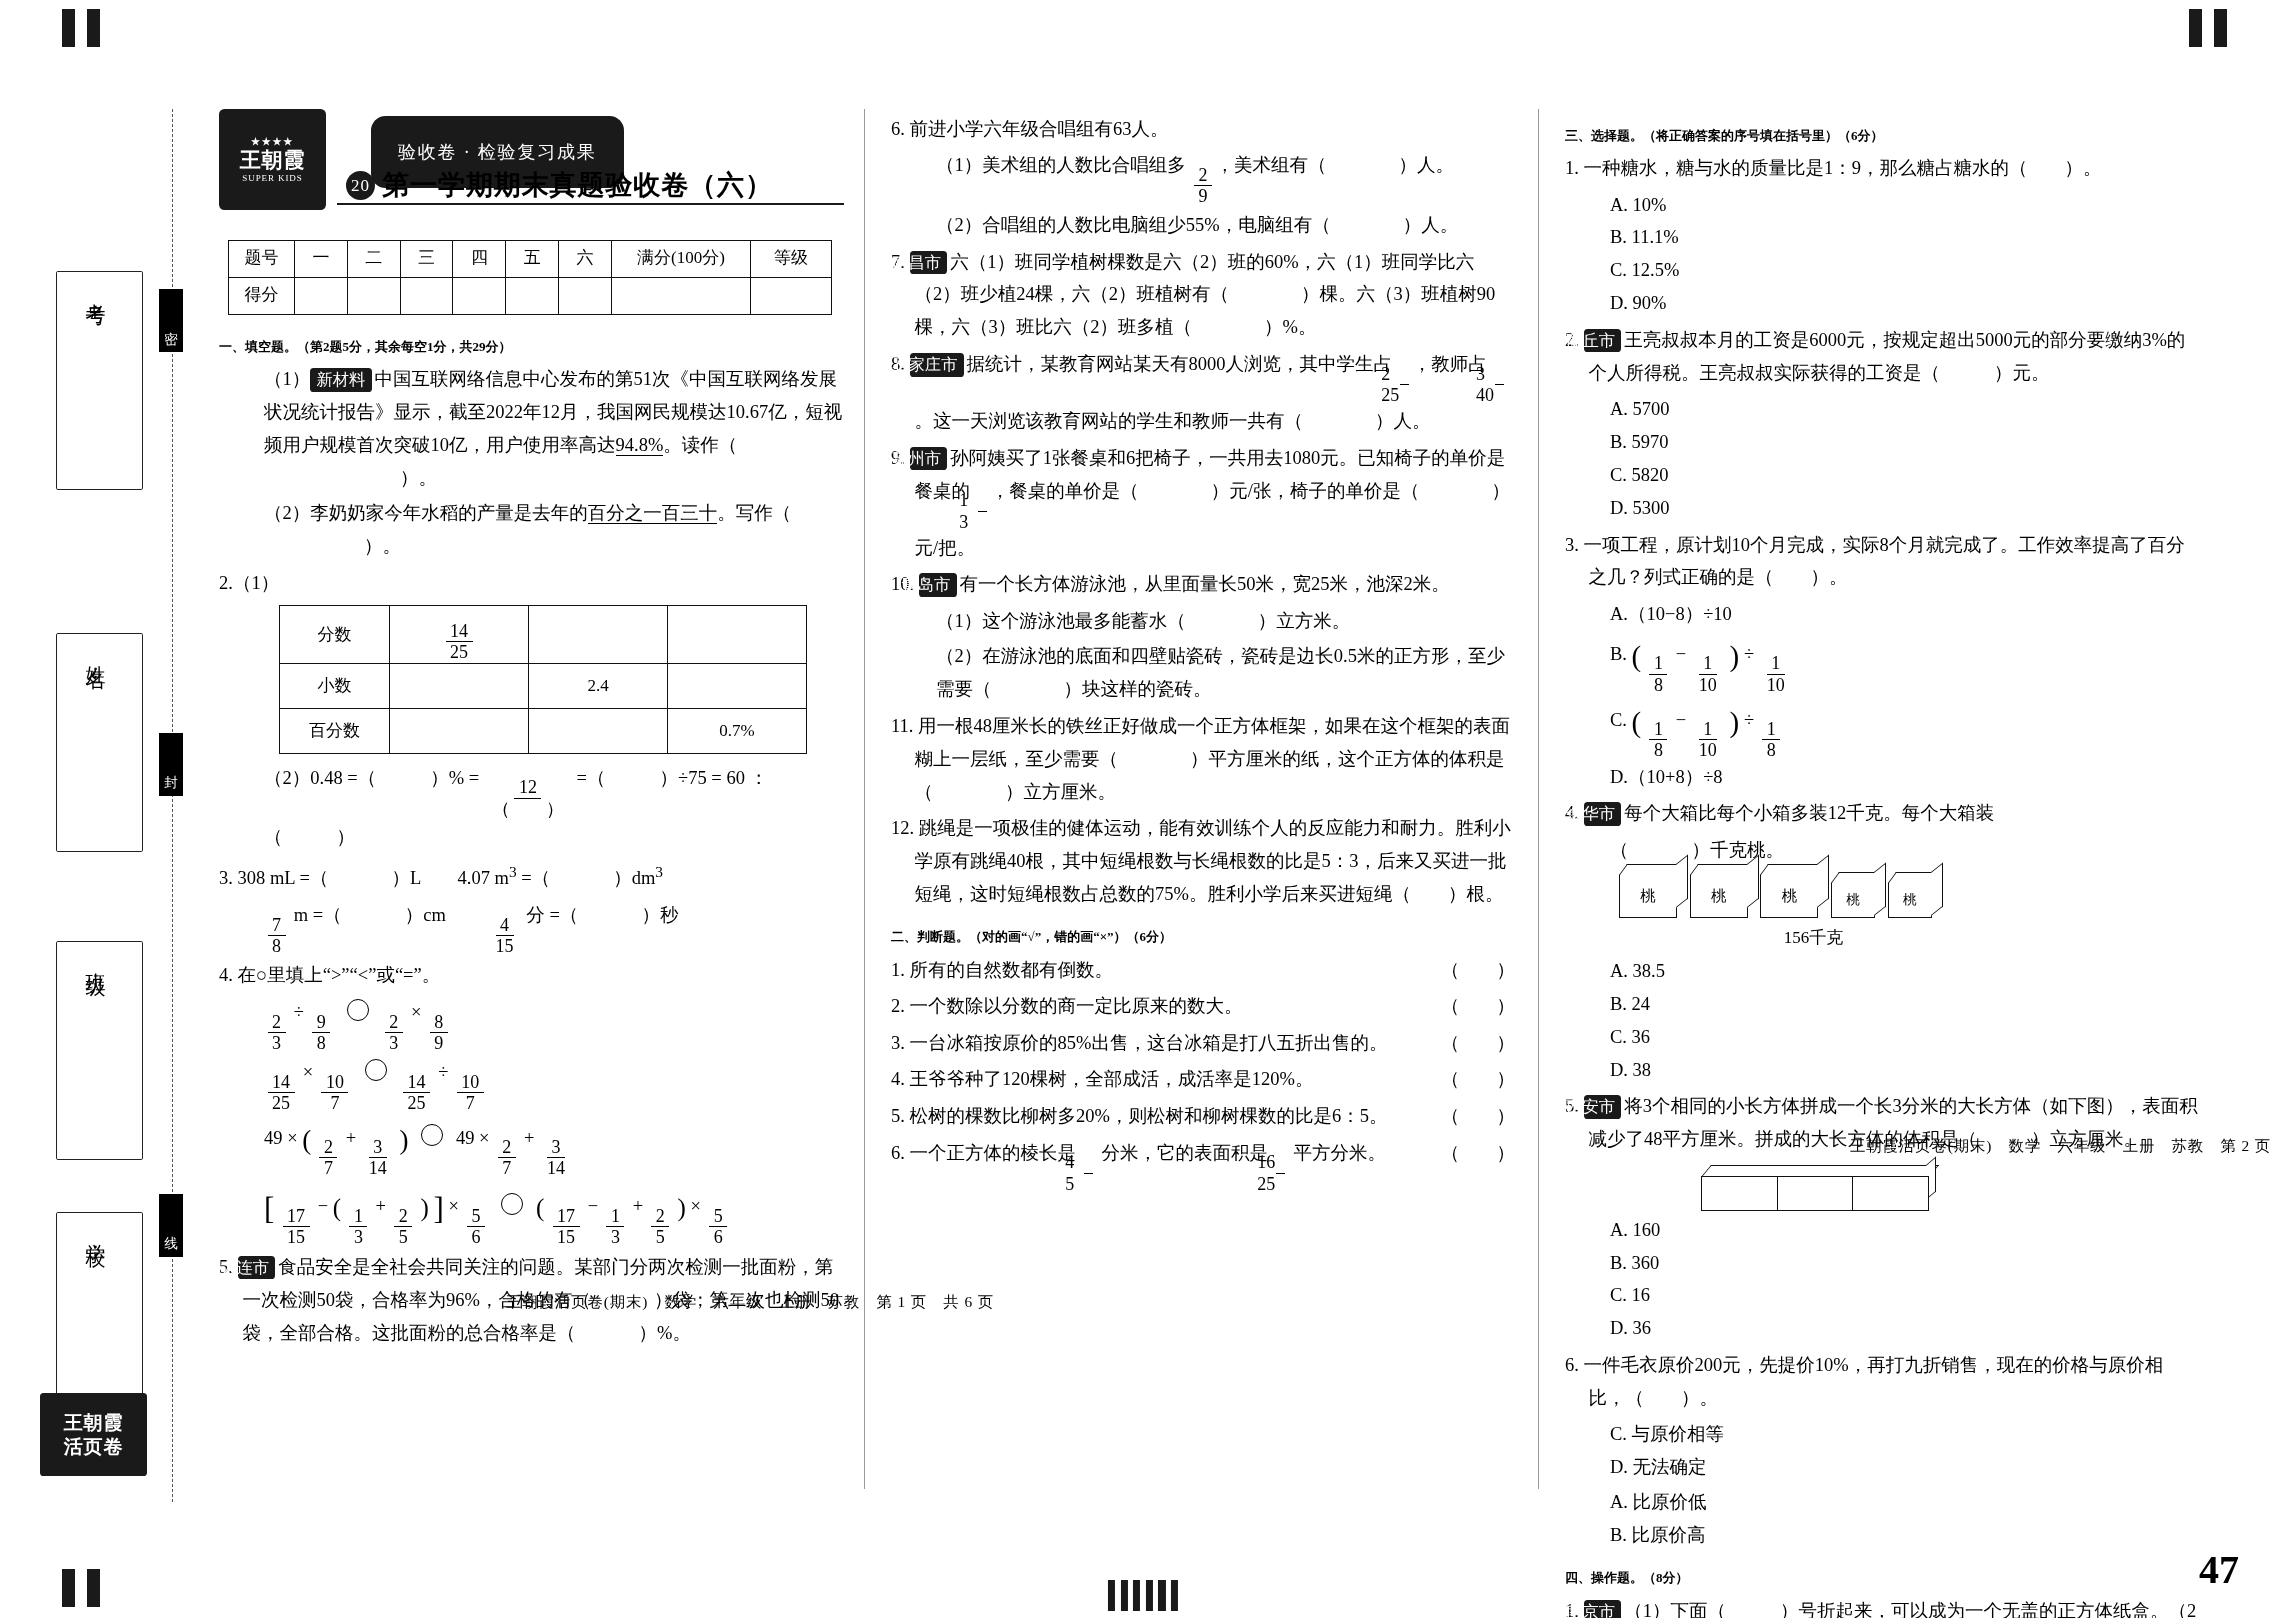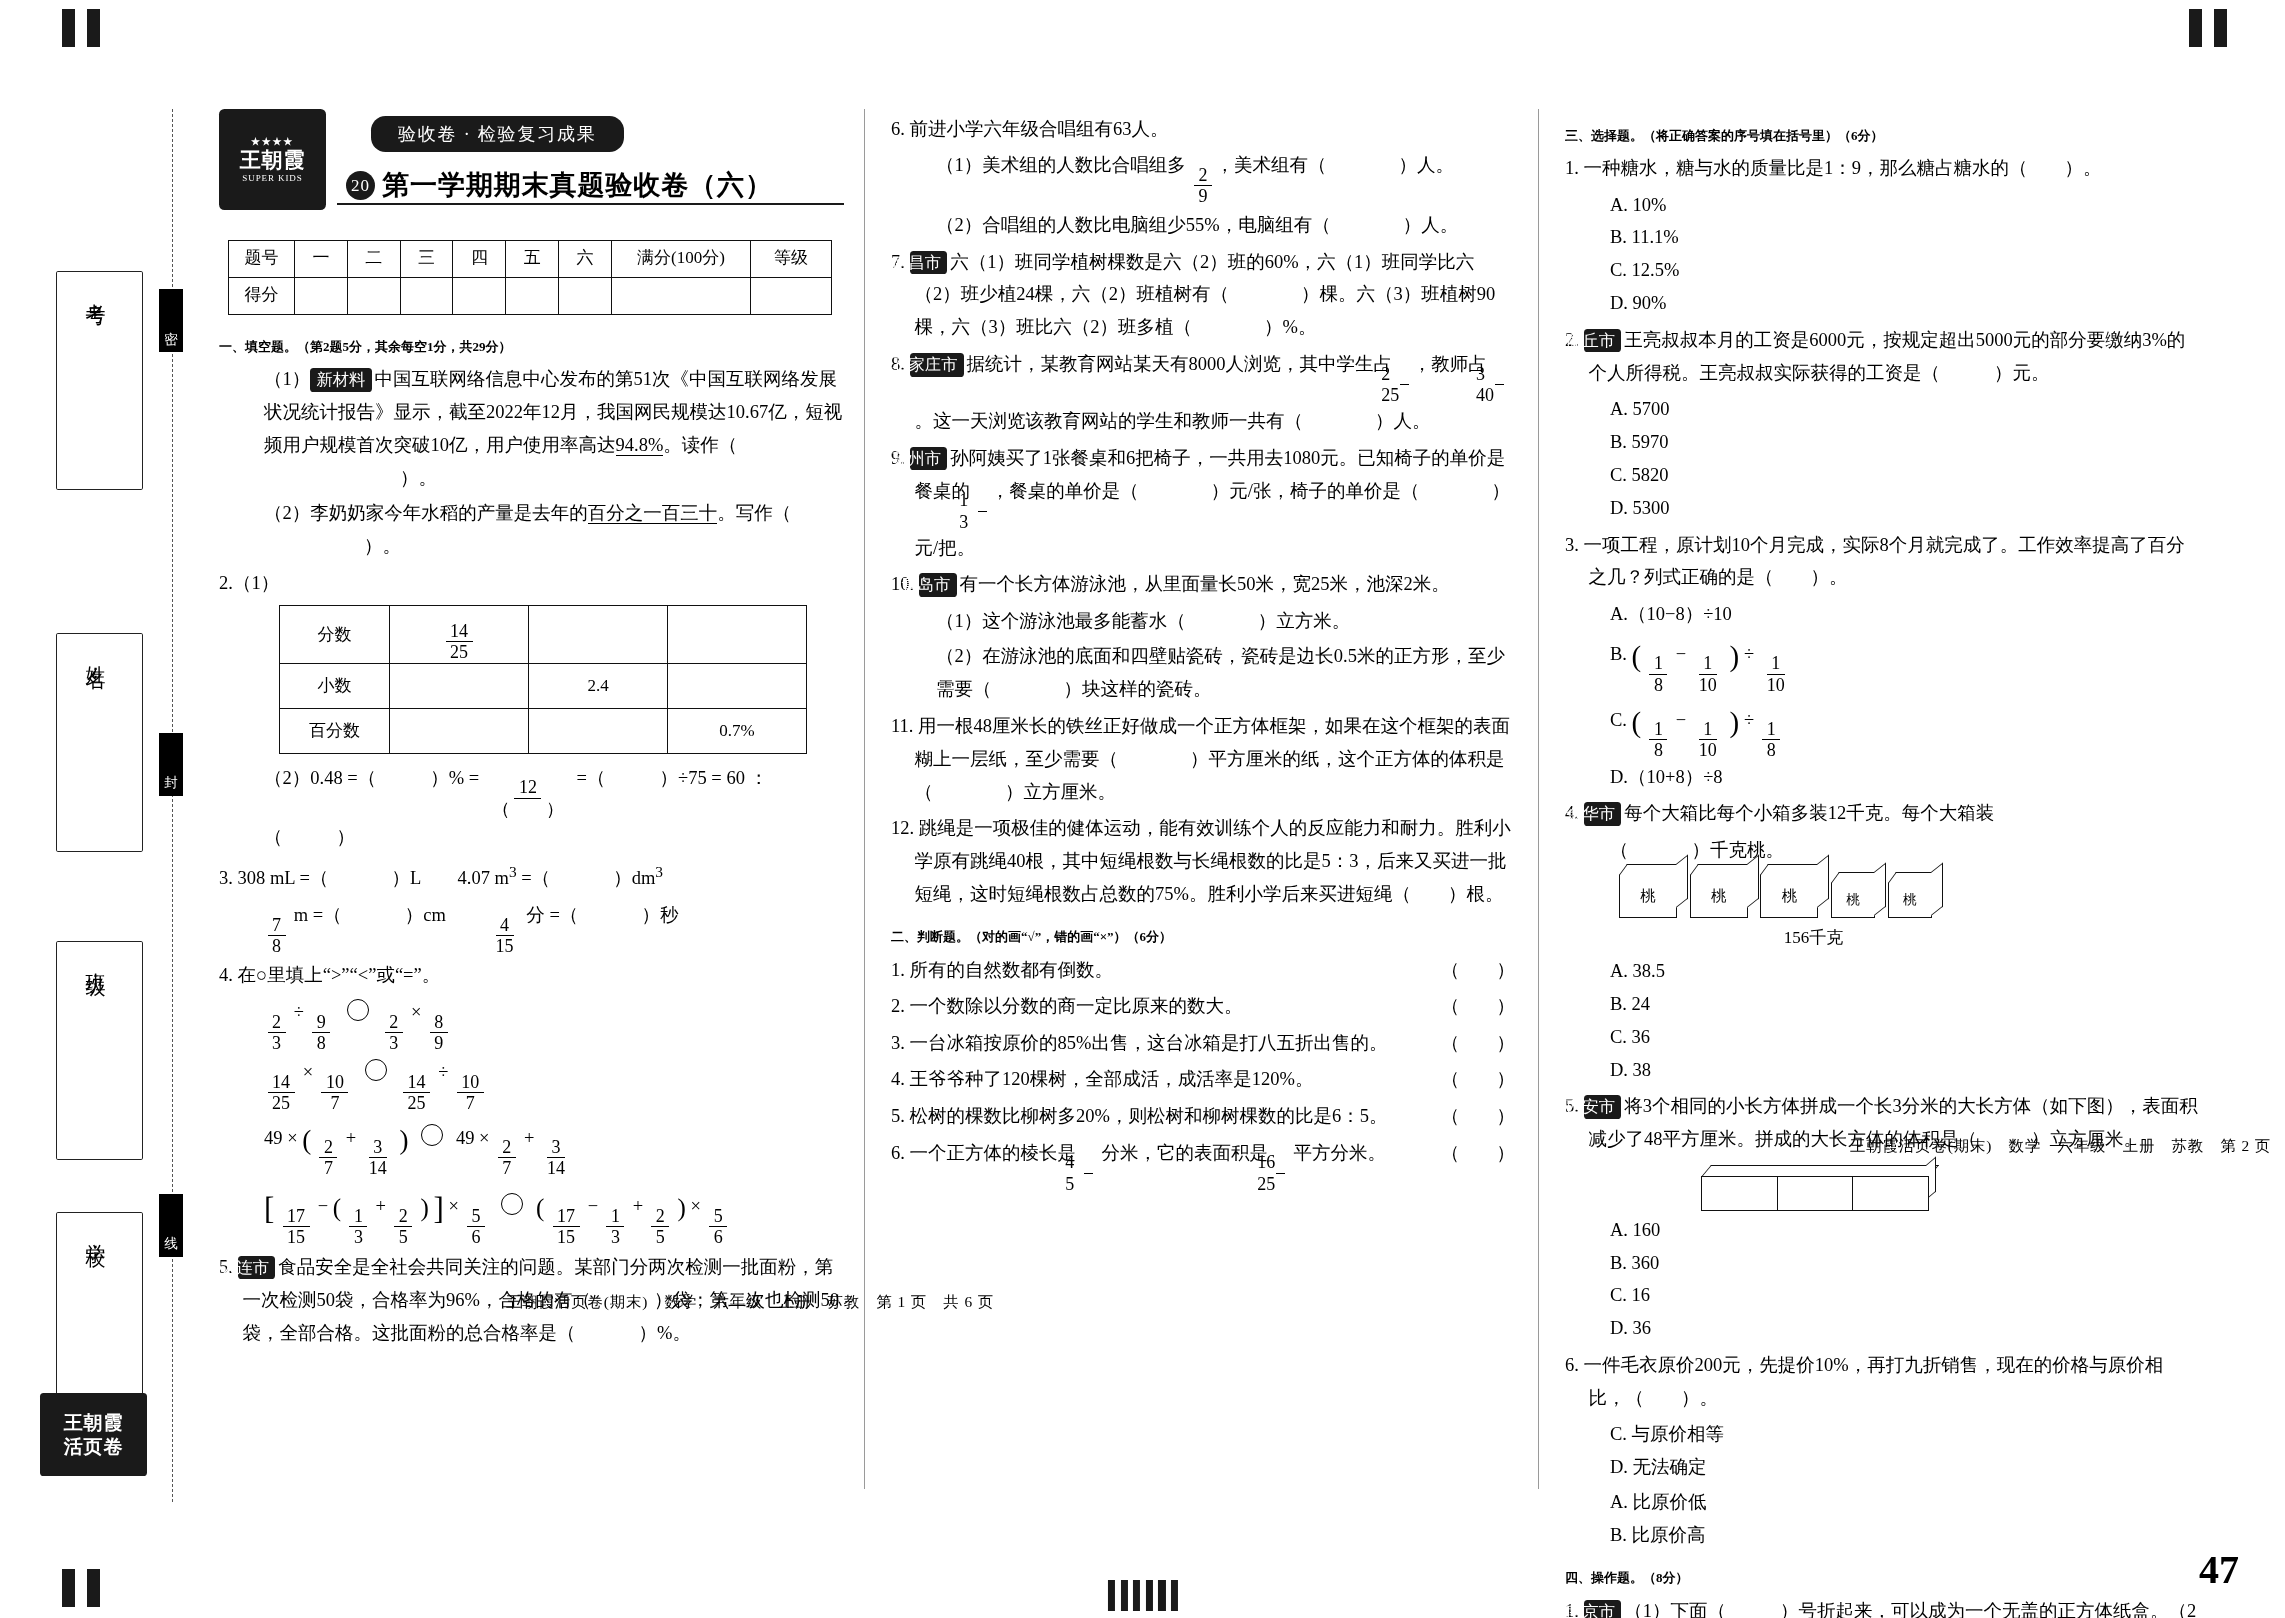--- a/index.html
+++ b/index.html
@@ -60,21 +60,21 @@
     position:absolute;left:0;top:0;width:107px;height:101px;
     background:#1a1a1a;color:#fff;border-radius:5.4px;
     display:flex;flex-direction:column;align-items:center;justify-content:center;
     font-size:21px;font-weight:bold;line-height:1.2;letter-spacing:0.9px;
   }
   .seal .stars{font-size:10px;letter-spacing:1.8px;}
   .seal .sub{font-size:9px;font-weight:normal;letter-spacing:0.9px;}
   .ribbon{
     position:absolute;left:152px;top:7.2px;
     background:#1a1a1a;color:#fff;
-    padding:2px 27px;border-radius:14.5px;
+    padding:20px 27px;border-radius:14.5px;
     font-size:18px;letter-spacing:1.8px;
   }
   .bigtitle{
     position:absolute;left:127px;top:52px;
     font-size:27px;font-weight:bold;letter-spacing:0.9px;
     display:flex;align-items:center;gap:7.2px;
   }
   .numcircle{
     display:inline-block;width:29px;height:29px;border-radius:50%;
     background:#1a1a1a;color:#fff;font-size:17px;

